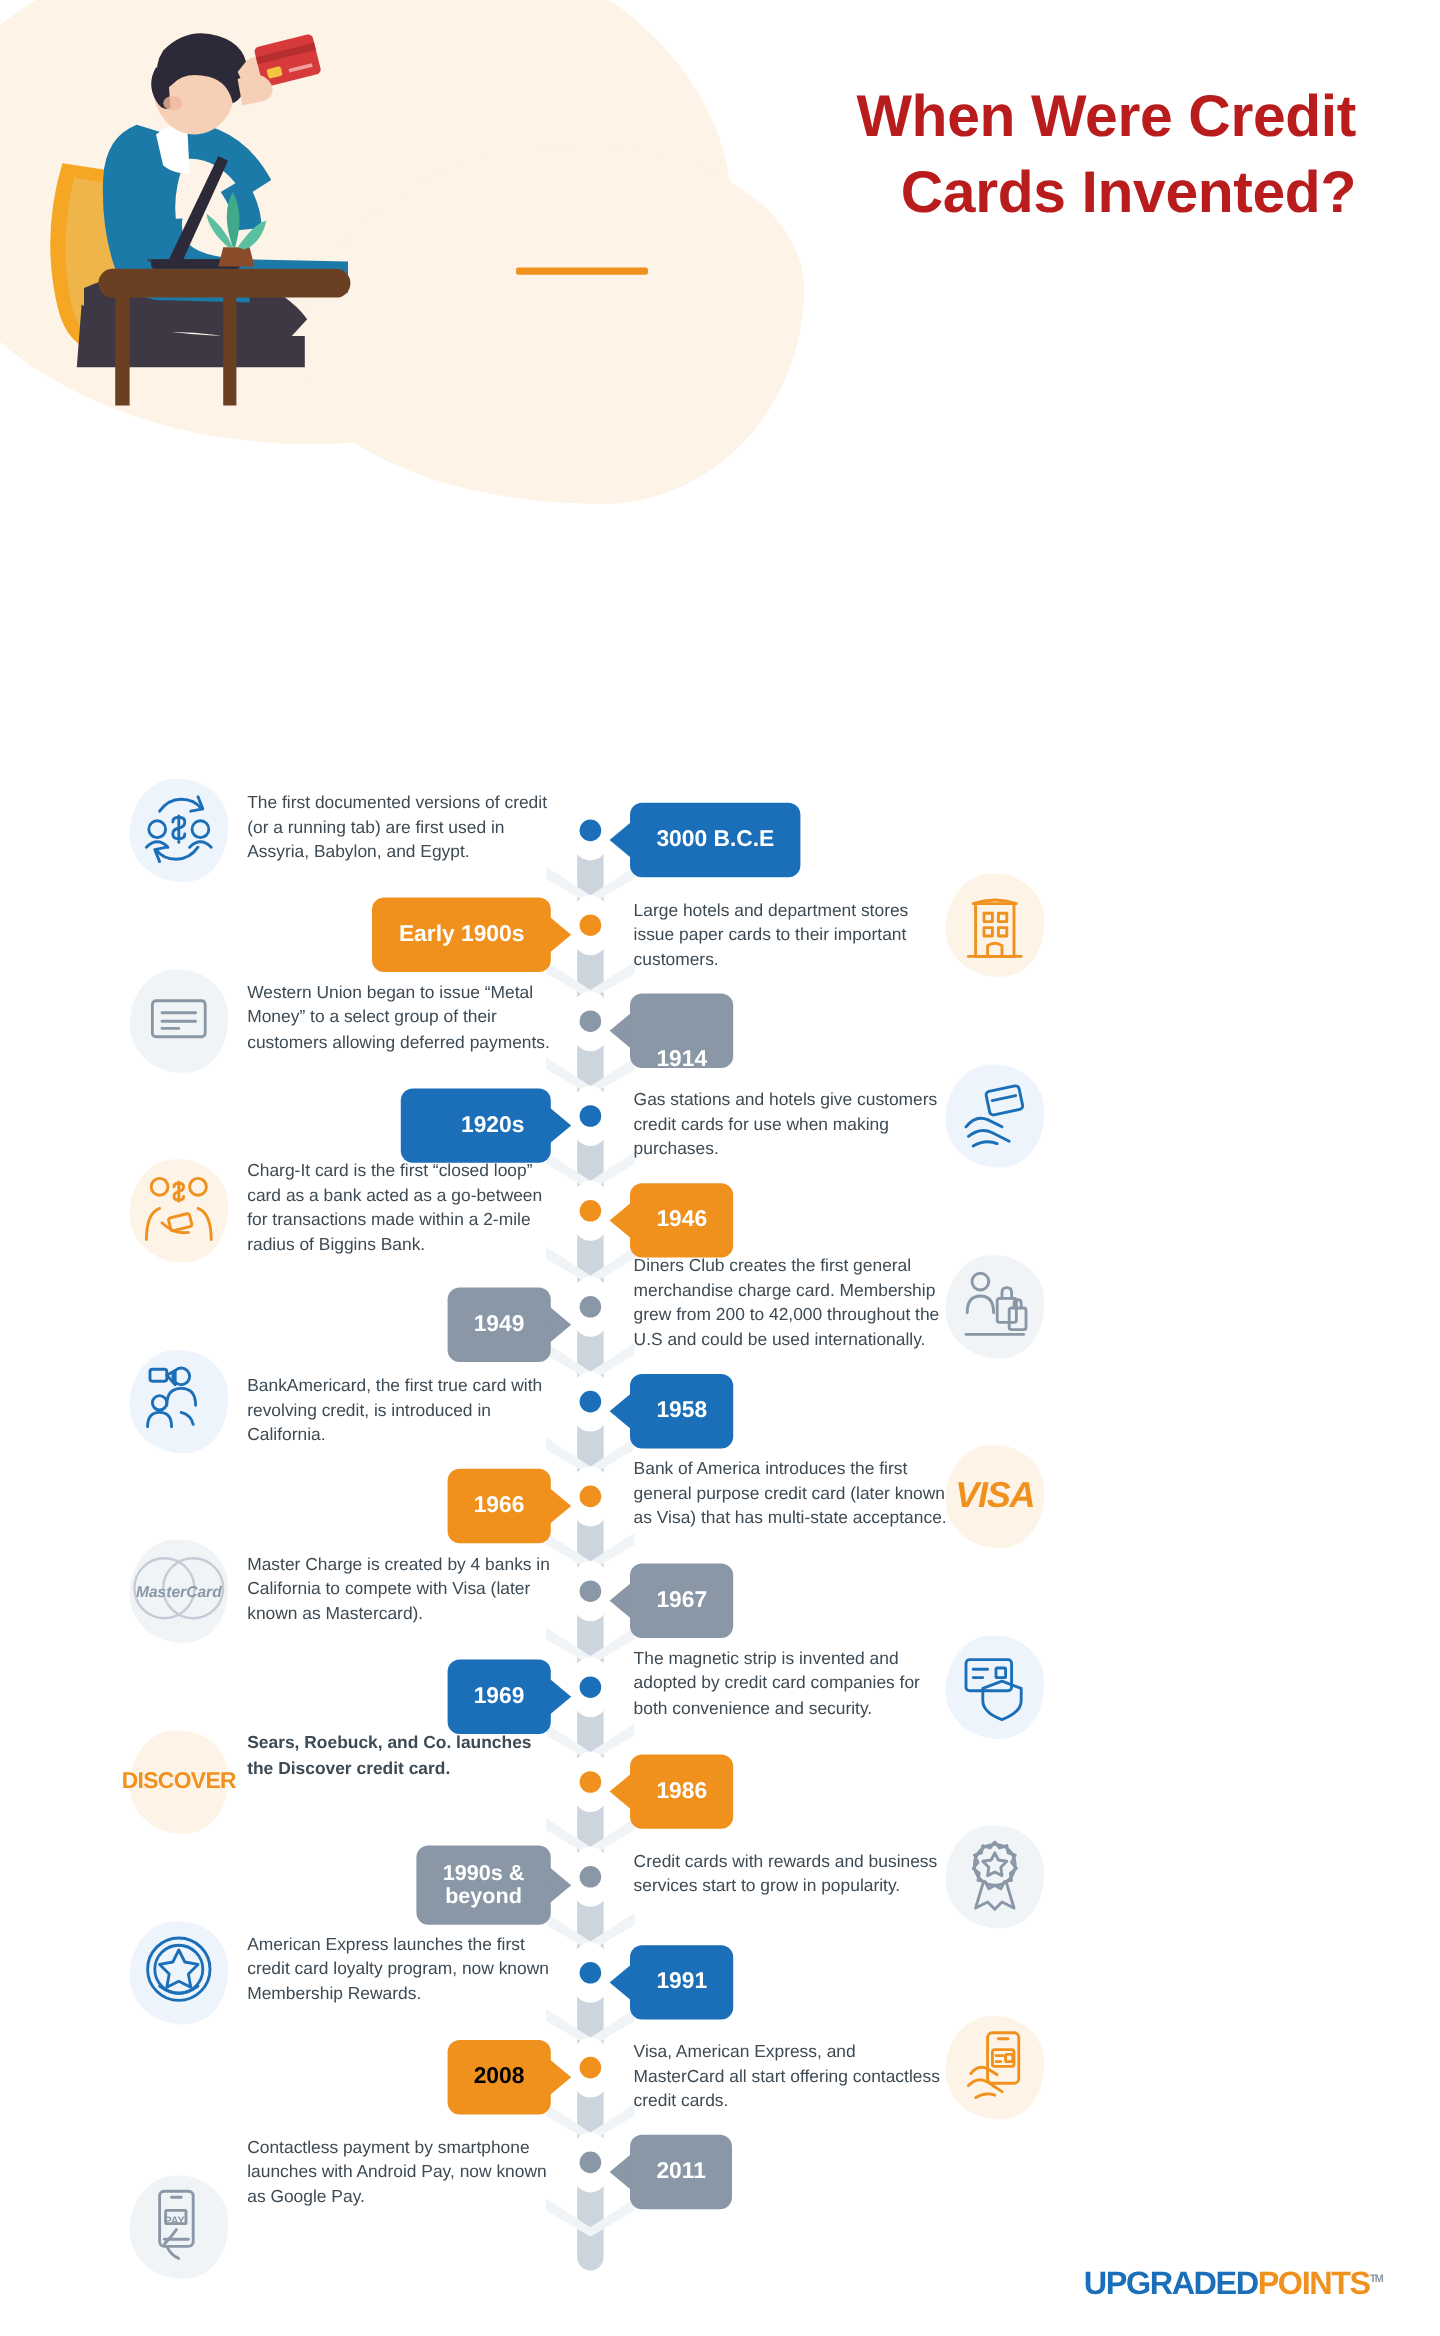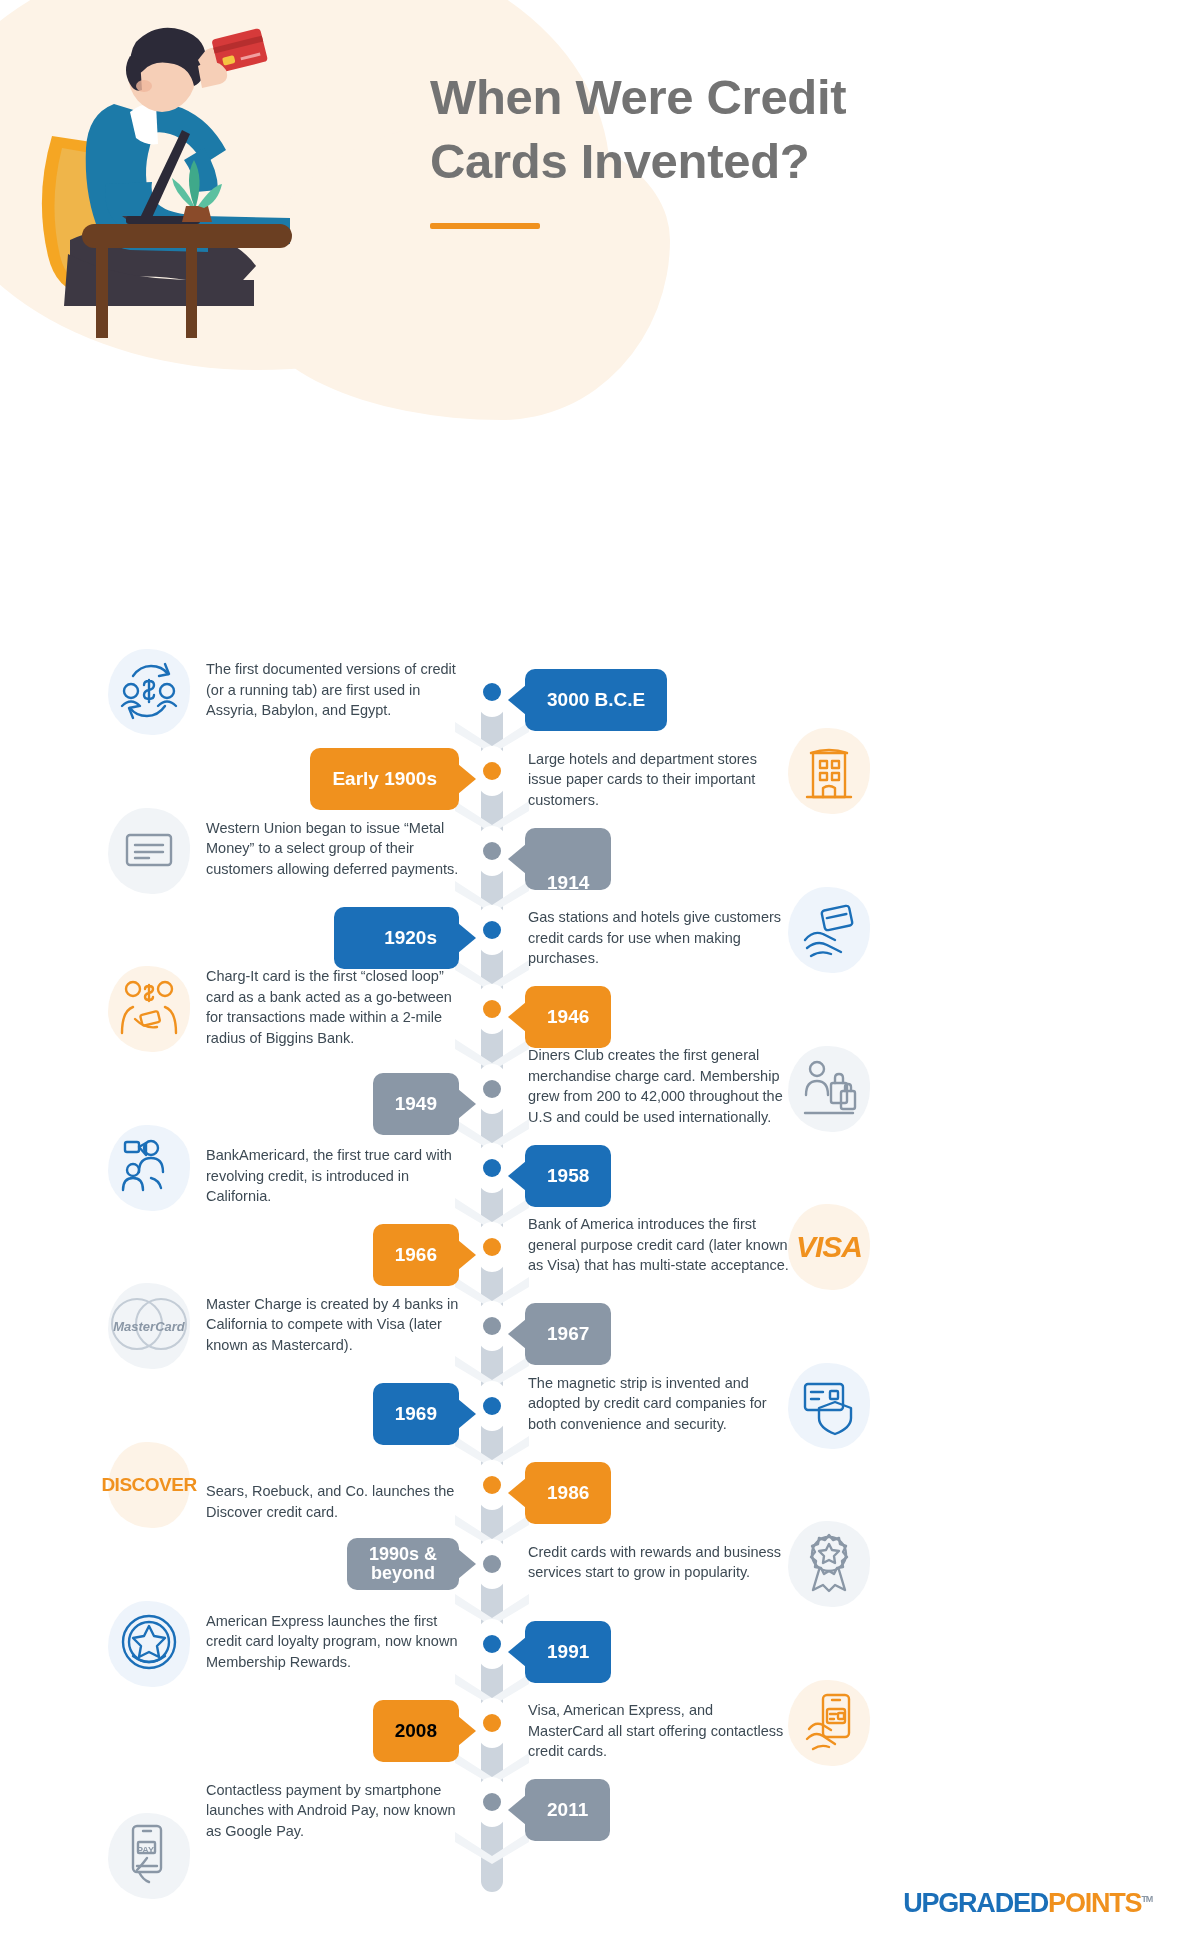--- a/index.html
+++ b/index.html
@@ -25,21 +25,21 @@
   .header-blob2 {
     position: absolute; left: 250px; top: 120px;
     width: 420px; height: 300px;
     background: #fdf3e7;
     border-radius: 55% 45% 40% 60% / 60% 40% 60% 40%;
   }
   .hero-art { position: absolute; left: 10px; top: 8px; width: 520px; height: 330px; }
   .title-wrap { position: absolute; left: 430px; top: 66px; width: 700px; }
   .title {
     font-size: 49px; font-weight: bold; line-height: 1.30;
-    color: #737373; letter-spacing: -0.3px;
+    color: #b91c1c; letter-spacing: -0.3px; text-align: right;
   }
   .title-rule {
     margin-top: 30px; width: 110px; height: 6px;
     background: #f0911e; border-radius: 2px;
   }
 
   
   .timeline { position: relative; width: 1200px; }
   .rail {
     position: absolute; left: 481px; top: 300px;
@@ -58,21 +58,21 @@
   }
 
   
   .pill {
     position: absolute; height: 62px;
     display: flex; align-items: center; justify-content: center;
     color: #ffffff; font-weight: bold; font-size: 19px;
     border-radius: 10px; line-height: 1.06; text-align: center;
     padding: 0 22px;
   }
-  .pill.two-line { height: 52px; font-size: 18px; }
+  .pill.two-line { height: 66px; font-size: 18px; }
   .pill::after {
     content: ""; position: absolute; width: 0; height: 0;
   }
   
   .pill.left::after {
     right: -17px; top: 50%; transform: translateY(-50%);
     border-top: 15px solid transparent;
     border-bottom: 15px solid transparent;
     border-left: 18px solid currentColor;
   }
@@ -385,21 +385,21 @@
     </div>
     <div class="chev" style="top: 1143px;"><svg width="74" height="34" viewBox="0 0 74 34">
         <path d="M0 2 L37 26 L74 2 L74 12 L37 34 L0 12 Z" fill="#f1f4f7"></path>
       </svg></div>
     <div class="node" style="top: 1090px;">
       <span class="dot" style="background:#f0911e"></span>
     </div>
     <div class="pill right" style="background: rgb(240, 145, 30); color: rgb(240, 145, 30); top: 1092px; left: 525px;">
       <span style="color: rgb(255, 255, 255);">1986</span>
     </div>
-    <div class="desc" style="top: 1111px; left: 206px;">Sears, Roebuck, and Co. launches the Discover credit card.</div>
+    <div class="desc" style="top: 1073px; left: 206px; font-weight: bold;">Sears, Roebuck, and Co. launches the Discover credit card.</div>
     <div class="icon-box" style="top: 1072px; left: 106px;">
       <div class="icon-blob orange"></div>
       <div class="logo discover">DISCOVER</div>
     </div>
     <div class="chev" style="top: 1222.3px;"><svg width="74" height="34" viewBox="0 0 74 34">
         <path d="M0 2 L37 26 L74 2 L74 12 L37 34 L0 12 Z" fill="#f1f4f7"></path>
       </svg></div>
     <div class="node" style="top: 1169.3px;">
       <span class="dot" style="background:#8a97a6"></span>
     </div>

